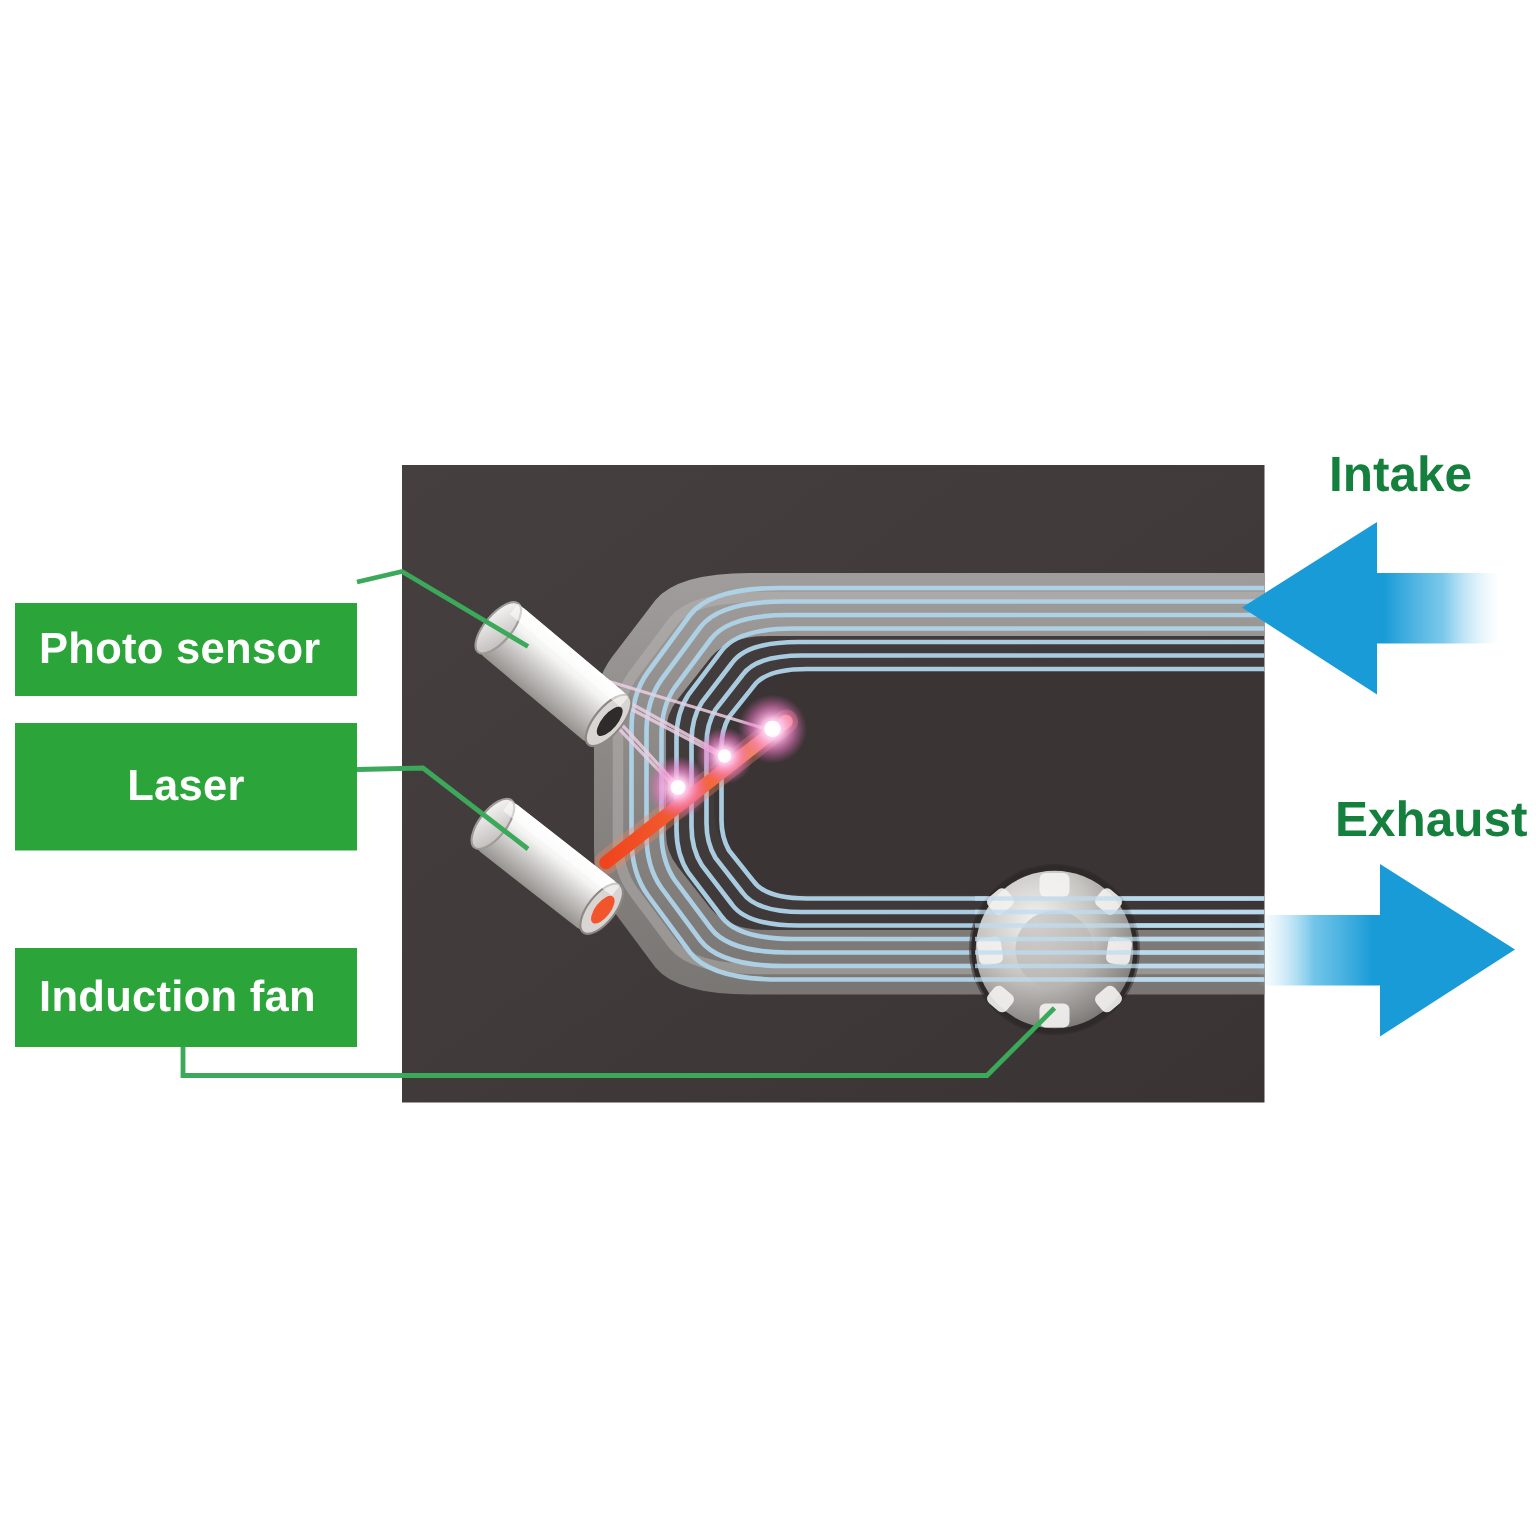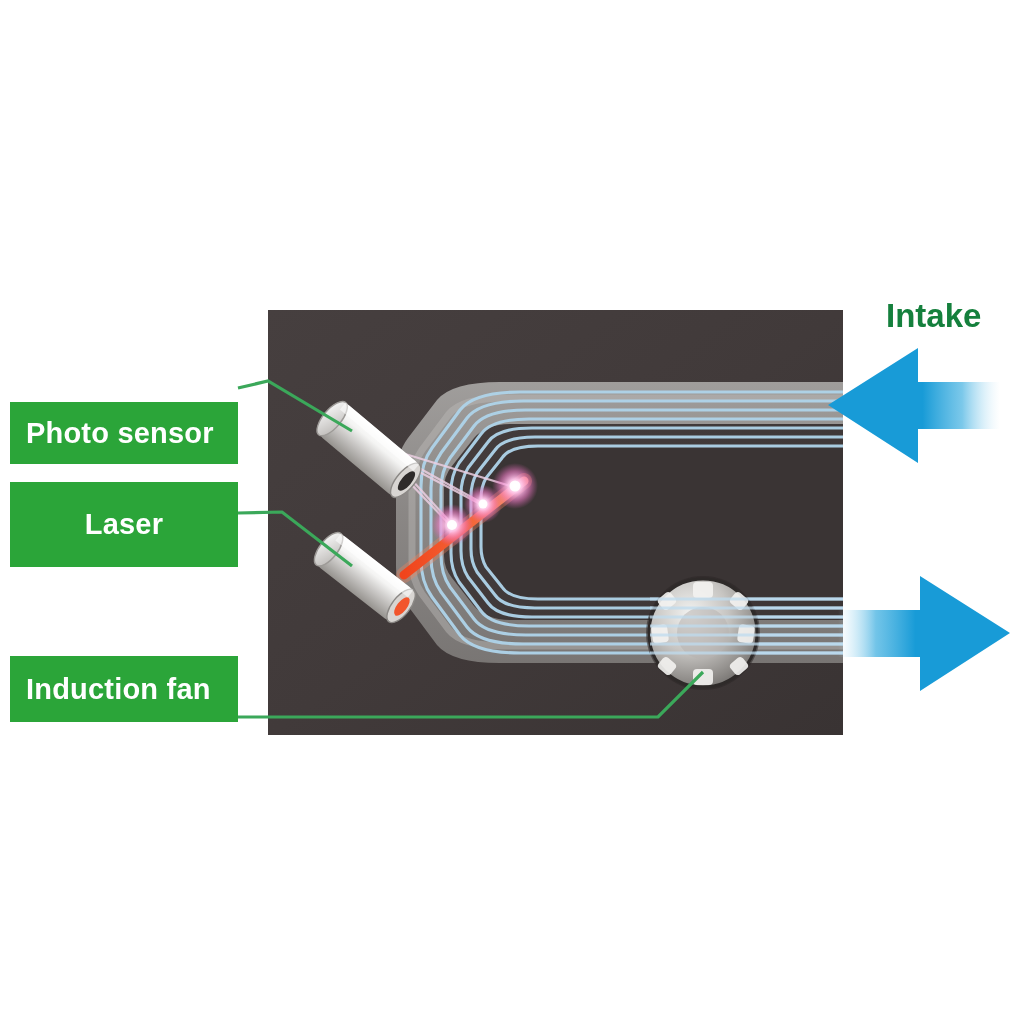--- a/index.html
+++ b/index.html
@@ -26,21 +26,21 @@
     letter-spacing: 0.2px;
     display: flex;
     align-items: center;
     box-sizing: border-box;
   }
   .label-box.center { justify-content: center; }
   .label-box.left   { justify-content: flex-start; padding-left: 16px; margin-top: 44px; }
 
   #label-photo-sensor { left: 10px;  top: 358px; width: 228px; height: 62px; }
   #label-laser        { left: 10px;  top: 482px; width: 228px; height: 85px; }
-  #label-induction    { left: 10px;  top: 612px; width: 228px; height: 66px; }
+  #label-induction    { left: 10px;  top: 588px; width: 228px; height: 66px; }
 
   
   .arrow-caption {
     position: absolute;
     color: #15803d;
     font-weight: bold;
     font-size: 33px;
     white-space: nowrap;
   }
   #caption-intake  { left: 886px; top: 297px; }
@@ -278,14 +278,15 @@
   <div class="label-box center" id="label-laser">
     <span>Laser</span>
   </div>
 
   <div class="label-box left" id="label-induction">
     <span>Induction fan</span>
   </div>
 
   <div class="arrow-caption" id="caption-intake">Intake</div>
 
+  <div class="arrow-caption" id="caption-exhaust">Exhaust</div>
 
 </div>
 
 </body></html>

